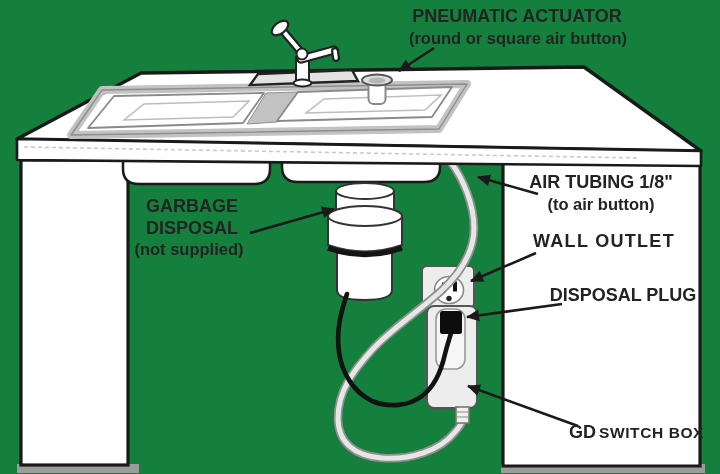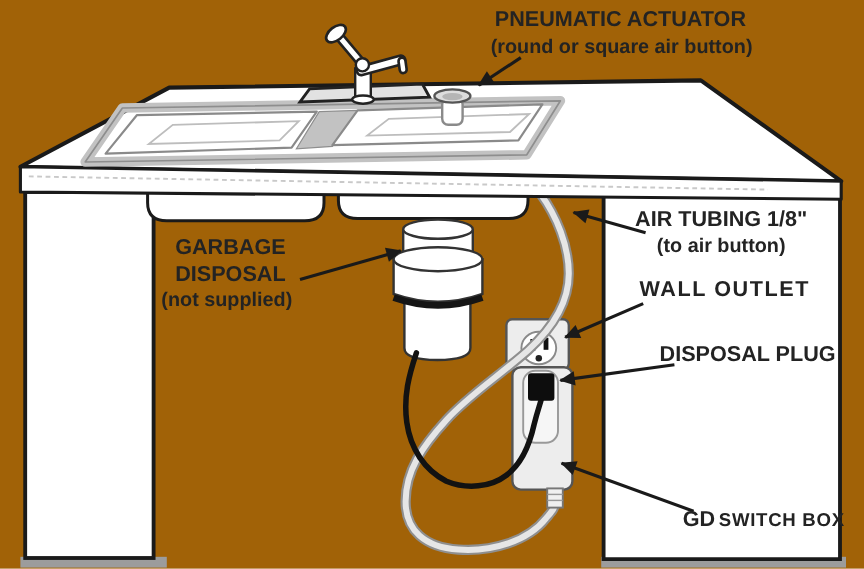--- a/index.html
+++ b/index.html
@@ -1,16 +1,16 @@
 <!DOCTYPE html>
 <html><head>
 <meta charset="utf-8">
 <style>
   html,body{margin:0;padding:0;background:#fff;}
-  .stage{position:relative;width:720px;height:474px;background:#a16207;overflow:hidden;}
+  .stage{position:relative;width:720px;height:474px;background:#15803d;overflow:hidden;}
   svg{display:block;}
   .lbl{font-family:"Liberation Sans",sans-serif;font-weight:bold;font-size:18px;fill:#232323;}
   .lbl-sm{font-family:"Liberation Sans",sans-serif;font-weight:bold;font-size:16.5px;fill:#232323;}
   .lbl-xs{font-family:"Liberation Sans",sans-serif;font-weight:bold;font-size:15.5px;fill:#232323;}
   .outline{stroke:#1a1a1a;fill:#ffffff;}
   .arrow{stroke:#1a1a1a;stroke-width:2.6;fill:none;}
 </style>
 </head>
 <body>
 

